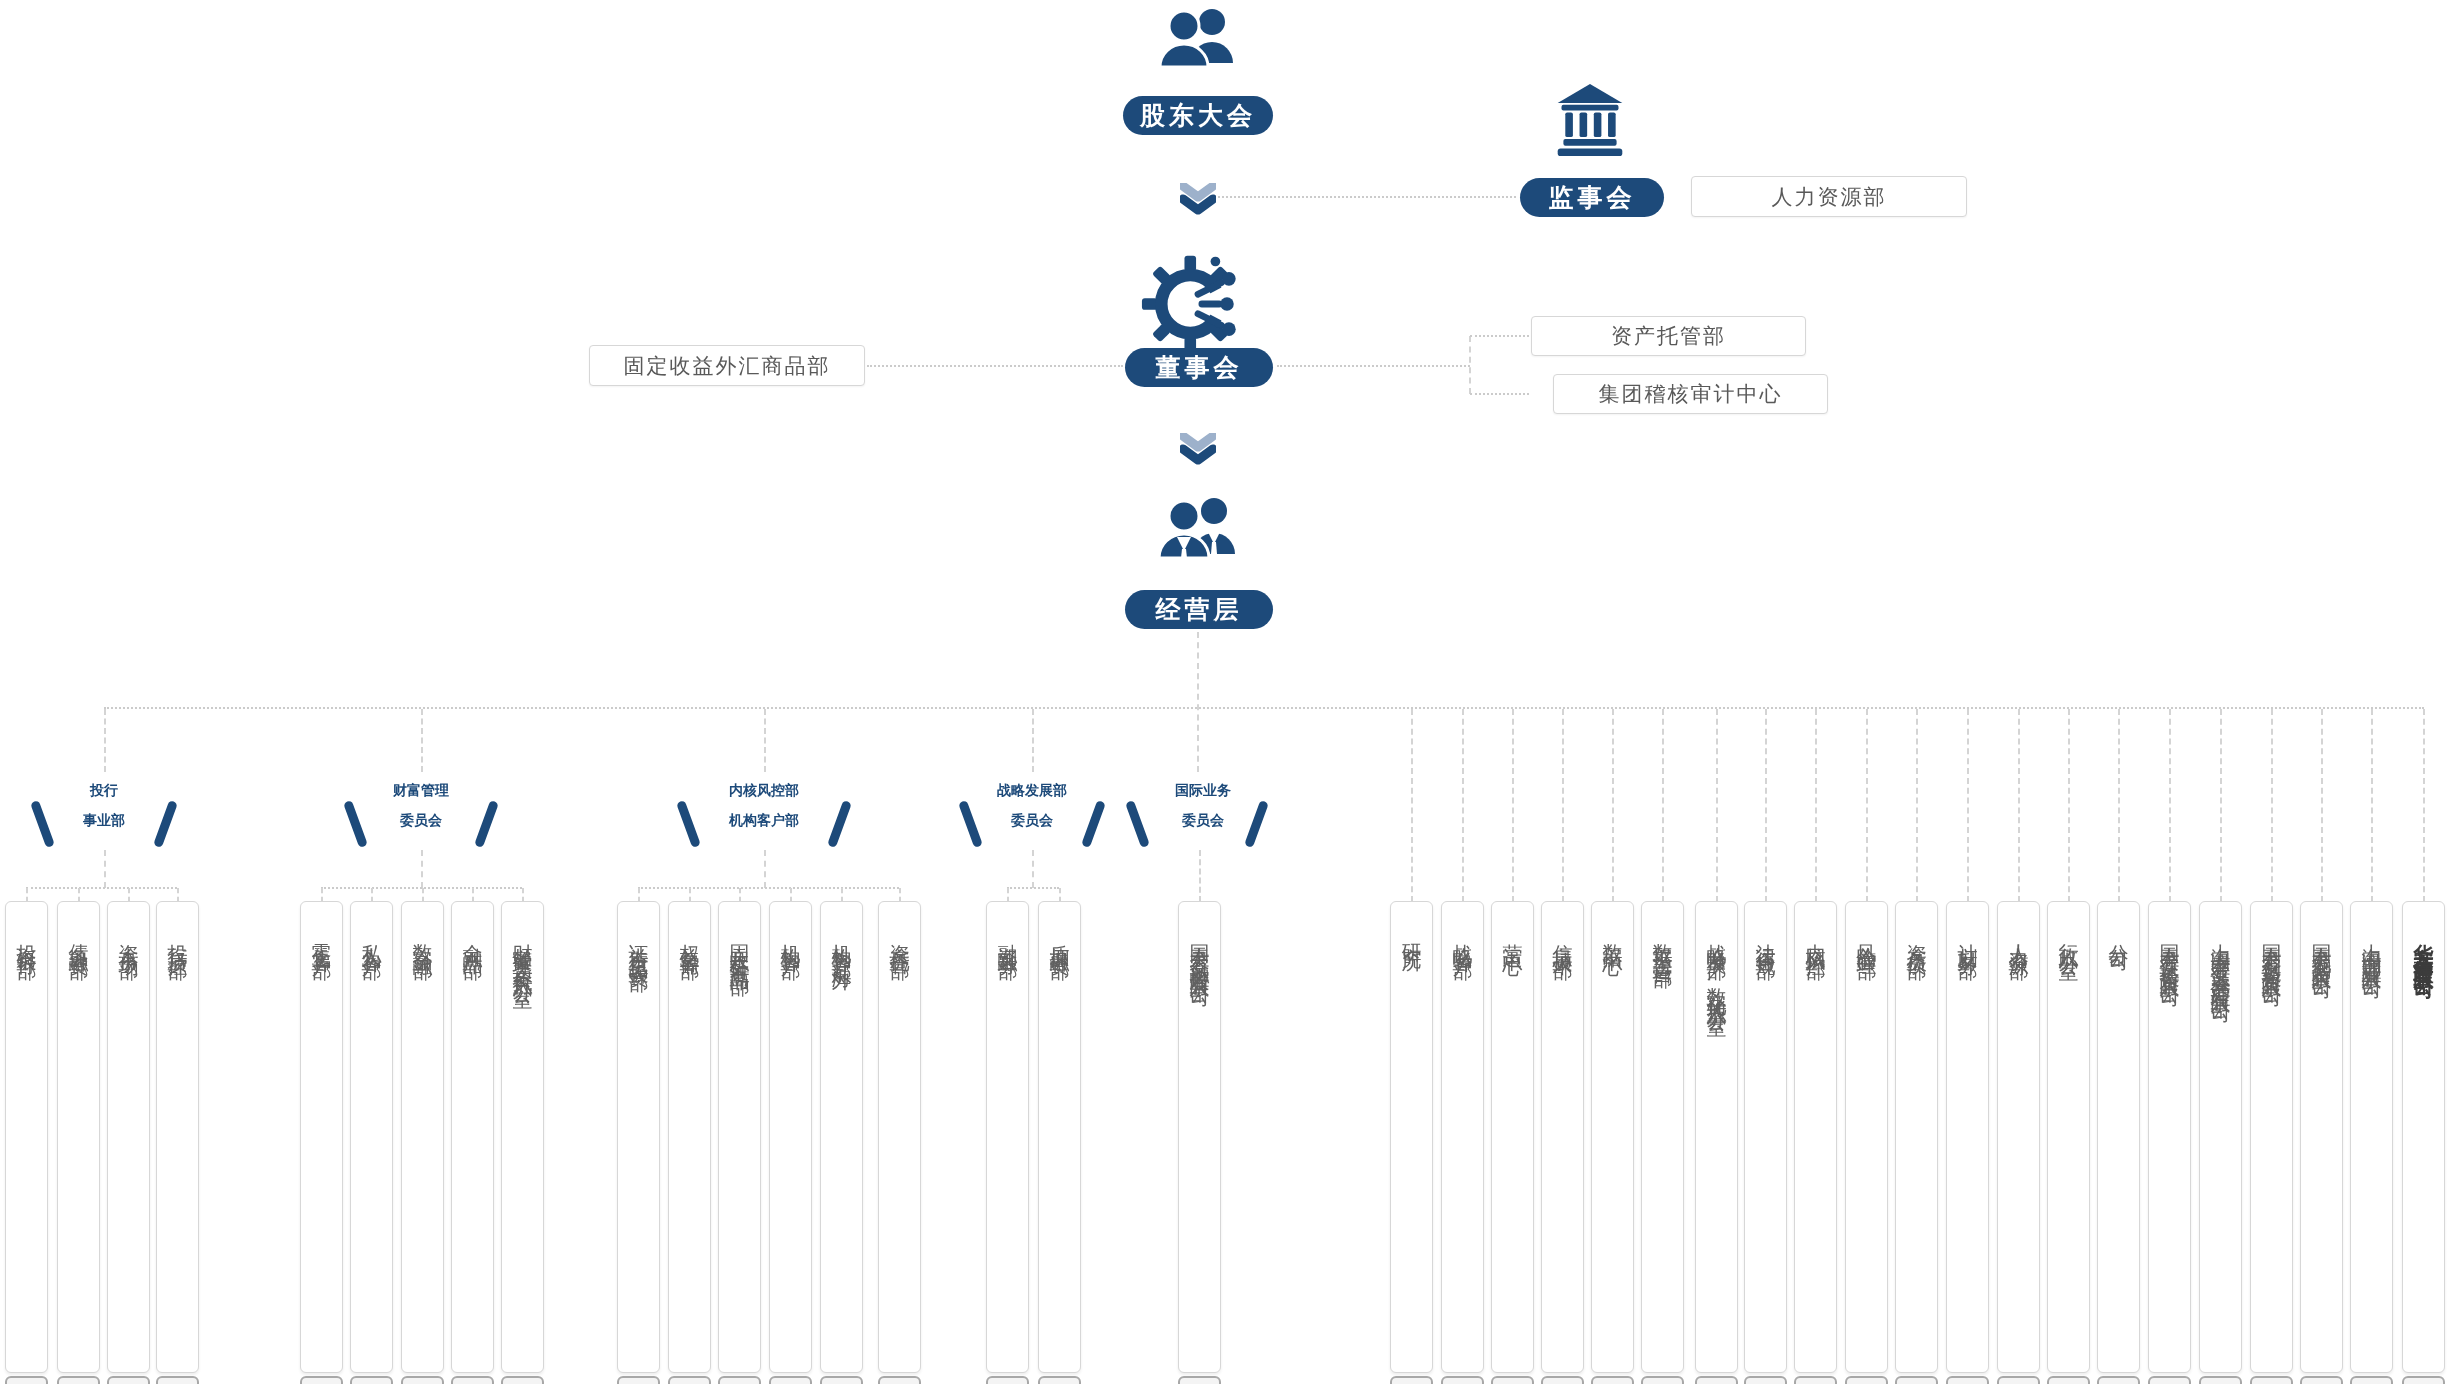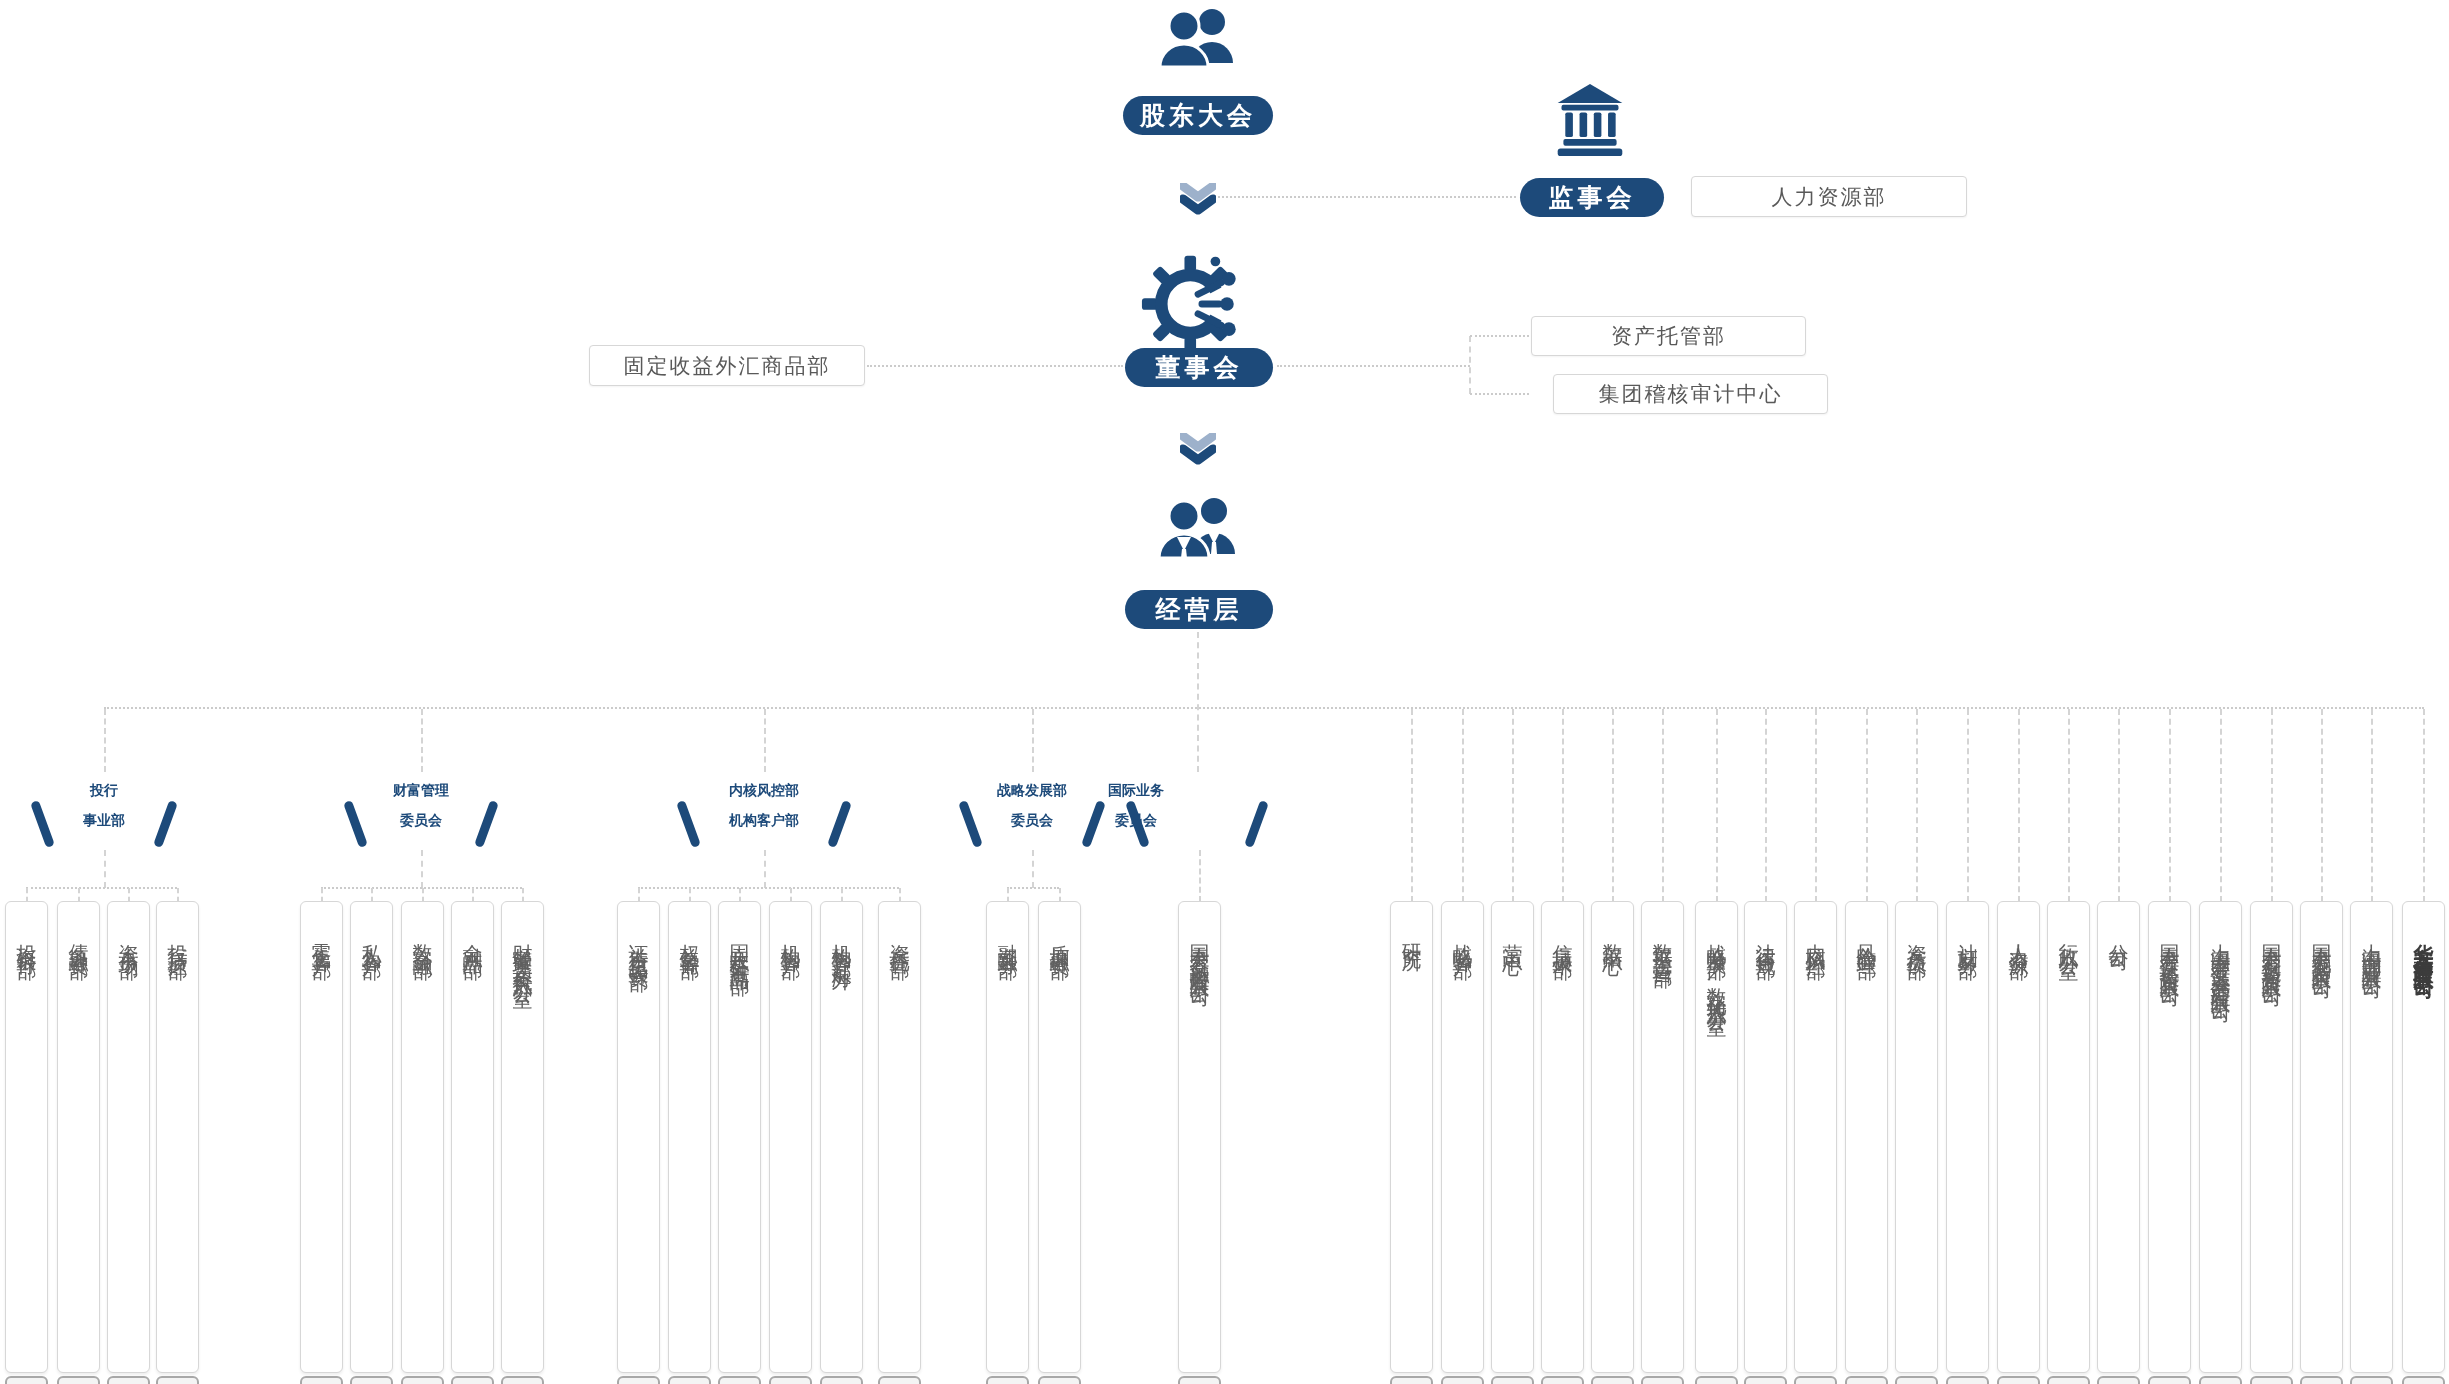--- a/index.html
+++ b/index.html
@@ -195,21 +195,21 @@
 <div class="slash" style="left: 966px; transform: rotate(-20deg);"></div>
 <div class="slash" style="left: 1089px; transform: rotate(20deg);"></div>
 <div class="vline" style="left: 1032px; top: 850px; height: 38px;"></div>
 <div class="hline" style="left: 1007px; top: 887px; width: 52px;"></div>
 <div class="vline" style="left: 1007px; top: 888px; height: 14px;"></div>
 <div class="vline" style="left: 1059px; top: 888px; height: 14px;"></div>
 <div class="vcol" style="left: 986px;">融资融券部</div>
 <div class="bstub" style="left: 986px;"></div>
 <div class="vcol" style="left: 1038px;">质押融资部</div>
 <div class="bstub" style="left: 1038px;"></div>
-<div class="comlab" style="left: 1136px;">
+<div class="comlab" style="left: 1203px;">
     <div>国际业务</div>
     <div>委员会</div>
   </div>
 <div class="slash" style="left: 1133px; transform: rotate(-20deg);"></div>
 <div class="slash" style="left: 1252px; transform: rotate(20deg);"></div>
 <div class="vline" style="left: 1199px; top: 850px; height: 52px;"></div>
 <div class="vcol" style="left: 1178px;">国泰君安金融控股有限公司</div>
 <div class="bstub" style="left: 1178px;"></div>
 <div class="vline" style="left: 1411px; top: 709px; height: 193px;"></div>
 <div class="vcol" style="left: 1390px;">研究所</div>

